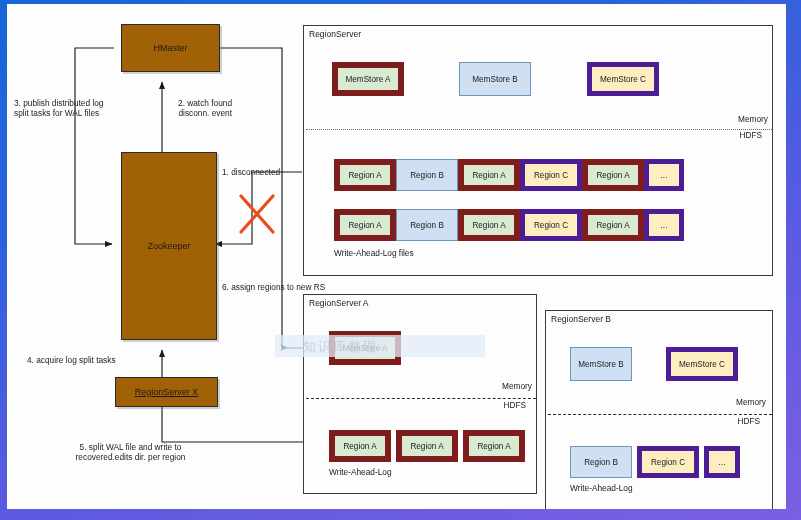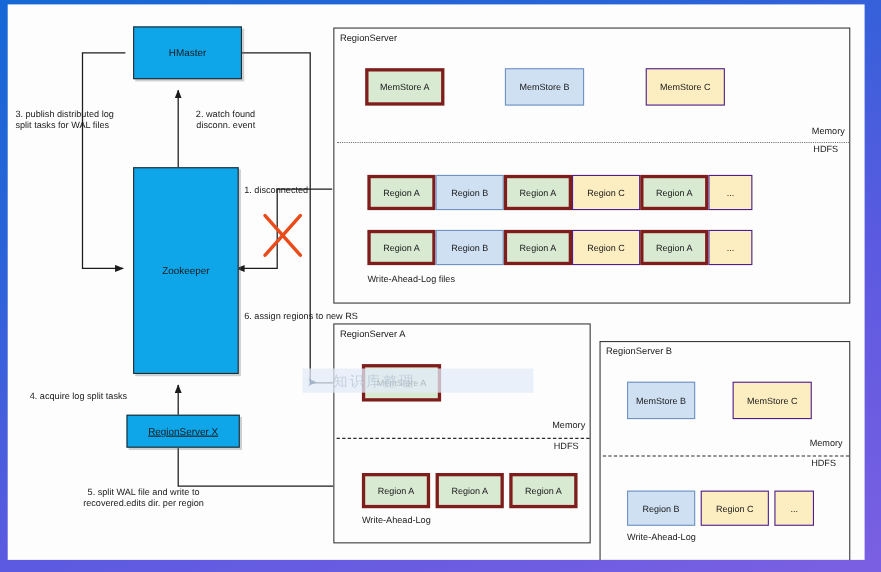--- a/index.html
+++ b/index.html
@@ -24,21 +24,21 @@
   
   .box{
     position:absolute;
     box-sizing:border-box;
     display:flex;align-items:center;justify-content:center;
     text-align:center;
     font-size:9px;color:#1a1a1a;
     line-height:1.15;
   }
   .plain-box{
-    background:#0ea5e9;
+    background:#a16207;
     border:1.2px solid #2b2b2b;
     box-shadow:2px 2px 0 rgba(120,120,120,.35);
   }
   .panel{
     position:absolute;
     box-sizing:border-box;
     background:#fdfdfd;
     border:1.1px solid #3a3a3a;
   }
   .panel-title{
@@ -47,23 +47,23 @@
     font-size:8.5px;color:#1a1a1a;
     white-space:nowrap;
   }
   .cell{
     position:absolute;
     box-sizing:border-box;
     display:flex;align-items:center;justify-content:center;
     font-size:8.2px;color:#1a1a1a;
     white-space:nowrap;
   }
-  .c-green{background:#d9ead3;border:3px solid #7f1d1d;}
+  .c-green{background:#d9ead3;border:6px solid #7f1d1d;}
   .c-blue {background:#cfe0f3;border:1px solid #6f93c4;}
-  .c-yellow{background:#fdeec2;border:1px solid #4c1d95;}
+  .c-yellow{background:#fdeec2;border:5px solid #4c1d95;}
   .lbl{
     position:absolute;
     font-size:8.3px;color:#1b1b1b;
     line-height:1.25;
     white-space:nowrap;
   }
   .lbl.wrap{white-space:normal;}
   .dashline{
     position:absolute;
     border-top:1.3px dashed #2b2b2b;

